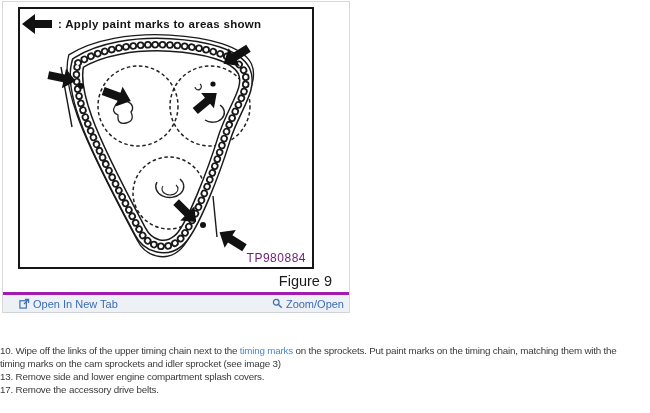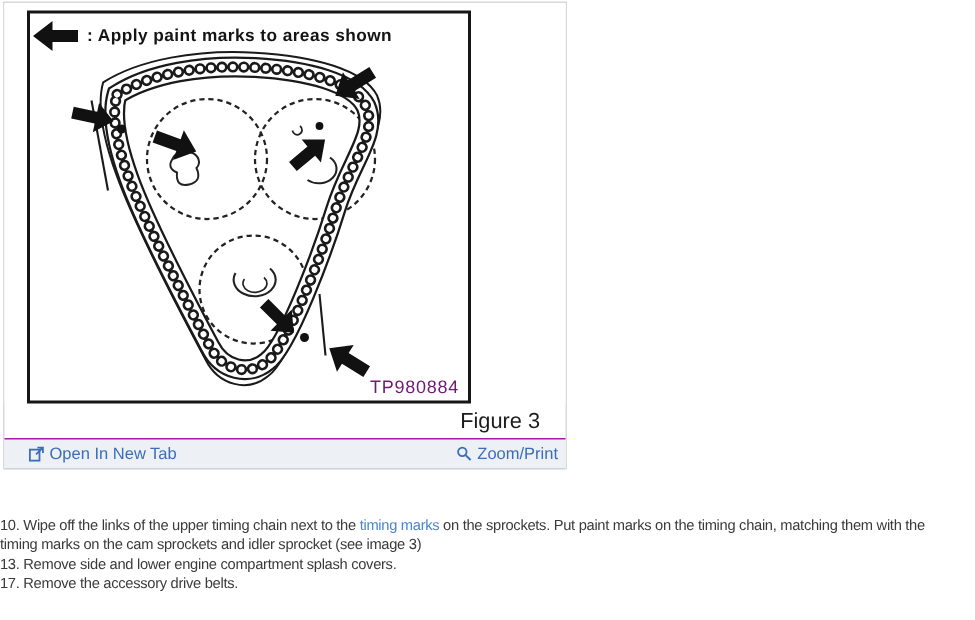--- a/index.html
+++ b/index.html
@@ -1,20 +1,20 @@
 <!DOCTYPE html>
 <html><head>
 <meta charset="utf-8">
 <style>
   * { margin:0; padding:0; box-sizing:border-box; }
   html,body { width:650px; height:413px; background:#ffffff; font-family:"Liberation Sans", sans-serif; overflow:hidden; }
 
   
   .figure-widget{
-    position:absolute; left:2px; top:1px; width:376px;
+    position:absolute; left:2px; top:1px; width:348px;
     background:#ffffff; border:1px solid #d9d9d9; border-bottom:none;
   }
   .scan-area{ padding:5px 0 0 15px; background:#ffffff; }
   .scan-box{
     position:relative; width:296px; height:262px;
     border:2px solid #161616; background:#ffffff;
   }
   .legend{
     position:absolute; top:4px; left:2px;
     display:flex; align-items:center; gap:6px;
@@ -27,21 +27,21 @@
   }
   .diagram-svg{ position:absolute; left:0; top:0; }
 
   .caption-row{
     text-align:right; padding:4px 17px 3px 0;
     font-size:14.5px; color:#1c1c1c;
   }
   .figure-toolbar{
     display:flex; justify-content:space-between; align-items:center;
     height:21px; background:#edf0f4;
-    border-top:1px solid #a21caf; border-bottom:1px solid #cfd3d8;
+    border-top:3px solid #a21caf; border-bottom:1px solid #cfd3d8;
     padding:0 5px 0 16px; font-size:11px;
   }
   .tb-link{ color:#3b6db8; text-decoration:none; display:flex; align-items:center; gap:3px; cursor:pointer; }
   .tb-link svg{ display:block; }
 
   
   .instructions{
     position:absolute; left:0; top:344px; width:632px;
     font-size:9.8px; letter-spacing:-.2px; line-height:13px; color:#3a3a3a;
   }
@@ -99,36 +99,36 @@
 
         <circle cx="61" cy="77" r="3" fill="#111"></circle>
         <circle cx="193" cy="75" r="2.6" fill="#111"></circle>
         <circle cx="183" cy="216" r="3" fill="#111"></circle>
       </svg>
 
       <div class="part-number">TP980884</div>
     </div>
   </div>
 
-  <div class="caption-row">Figure 3</div>
+  <div class="caption-row">Figure 9</div>
 
   <div class="figure-toolbar">
     <a class="tb-link">
       <svg width="11" height="11" viewBox="0 0 12 12">
         <rect x="1" y="3" width="7" height="8" fill="none" stroke="#3b6db8" stroke-width="1.3"></rect>
         <path d="M5.5 6.5 L10 2 M6.5 1.5 h4 v4" fill="none" stroke="#3b6db8" stroke-width="1.3"></path>
       </svg>
       <span>Open In New Tab</span>
     </a>
     <a class="tb-link">
       <svg width="11" height="11" viewBox="0 0 12 12">
         <circle cx="4.6" cy="4.6" r="3.1" fill="none" stroke="#3b6db8" stroke-width="1.3"></circle>
         <line x1="7" y1="7" x2="10.6" y2="10.6" stroke="#3b6db8" stroke-width="1.5"></line>
       </svg>
-      <span>Zoom/Print</span>
+      <span>Zoom/Open</span>
     </a>
   </div>
 </div>
 
 <div class="instructions">
   <p><span>10. Wipe off the links of the upper timing chain next to the </span><a class="inline-link">timing marks</a><span> on the sprockets. Put paint marks on the timing chain, matching them with the timing marks on the cam sprockets and idler sprocket (see image 3)</span></p>
   <p>13. Remove side and lower engine compartment splash covers.</p>
   <p>17. Remove the accessory drive belts.</p>
 </div>
 

